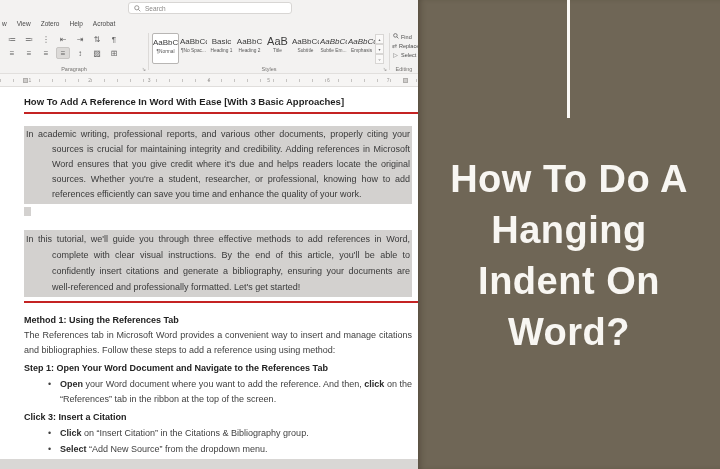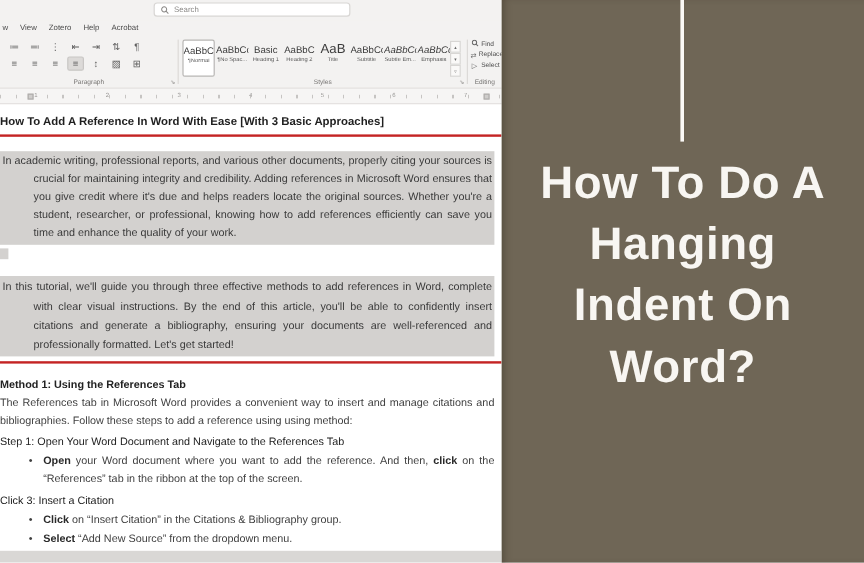--- a/index.html
+++ b/index.html
@@ -50,42 +50,42 @@
   .ed-lbl { font-size:5.5px; color:#4a4a4a; white-space:nowrap; }
 
   .ruler { height:13px; background:#f6f5f4; border-bottom:1px solid #e0dedc; position:relative; flex:none;
            background-image:repeating-linear-gradient(to right, #c6c4c2 0 1px, transparent 1px 13px);
            background-size:100% 3px; background-position:0 5px; background-repeat:no-repeat; }
   .ruler-nums { position:absolute; inset:0; display:flex; justify-content:space-around; align-items:center;
                 font-size:5px; color:#9a9896; }
   .imk { position:absolute; width:5px; height:5px; background:#cfcdcb; border:1px solid #b0aeac; top:4px; }
   .imk.left { left:23px; } .imk.right { right:10px; }
 
-  .page { flex:1; background:#fff; position:relative; padding:0 6px 0 0; font-size:9px; color:#3f3f3f; overflow:hidden; }
+  .page { flex:1; background:#fff; position:relative; padding:0 6px 0 24px; font-size:9px; color:#3f3f3f; overflow:hidden; }
   .doc-heading { margin-top:8px; font-size:9.5px; font-weight:bold; color:#1f1f1f; line-height:13px; }
   .redline { height:2px; background:#c42323; margin:4px -6px 0 0; }
   .hl-para { background:#d3d1cf; margin-top:12px; padding:1px 2px 2px 2px; text-align:justify;
              line-height:15px; padding-left:28px; text-indent:-26px; color:#3a3a3a; }
   .hl-para.second { line-height:16px; margin-top:14px; }
   .gapmark { width:7px; height:9px; background:#d3d1cf; margin:3px 0 2px 0; }
   .m-head { font-weight:bold; color:#222; margin-top:10px; line-height:14px; }
   .m-body { text-align:justify; line-height:15px; margin-top:1px; }
-  .step-head { font-weight:normal; color:#222; margin-top:3px; line-height:14px; }
+  .step-head { font-weight:bold; color:#222; margin-top:3px; line-height:14px; }
   .bullets { list-style:none; margin-top:2px; }
   .bullets li { position:relative; padding-left:36px; text-align:justify; line-height:15px; margin-top:1px; }
   .bullets li .bglyph { position:absolute; left:24px; top:0; }
   .step4 { margin-top:17px; }
   .bottomstrip { position:absolute; left:0; right:0; bottom:0; height:10px; background:#d9d7d5; }
   b.inline { color:#2a2a2a;margin-top:16px; }
 
   
   .panel { width:302px; height:469px; background:#6f6656; position:relative; flex:none;
            box-shadow:inset 5px 0 7px -4px rgba(40,30,20,.45); }
   .vline { position:absolute; left:149px; top:0; width:3px; height:118px; background:#fbf9f6; }
-  .panel-title { position:absolute; top:128px; left:0; right:0; text-align:center; color:#f8f6f2;
+  .panel-title { position:absolute; top:154px; left:0; right:0; text-align:center; color:#f8f6f2;
                  font-size:38px; font-weight:bold; line-height:51px; letter-spacing:0.5px; }
 </style>
 </head>
 <body>
 
 <div class="canvas">
 
   <div class="word">
 
     <div class="titlebar">

